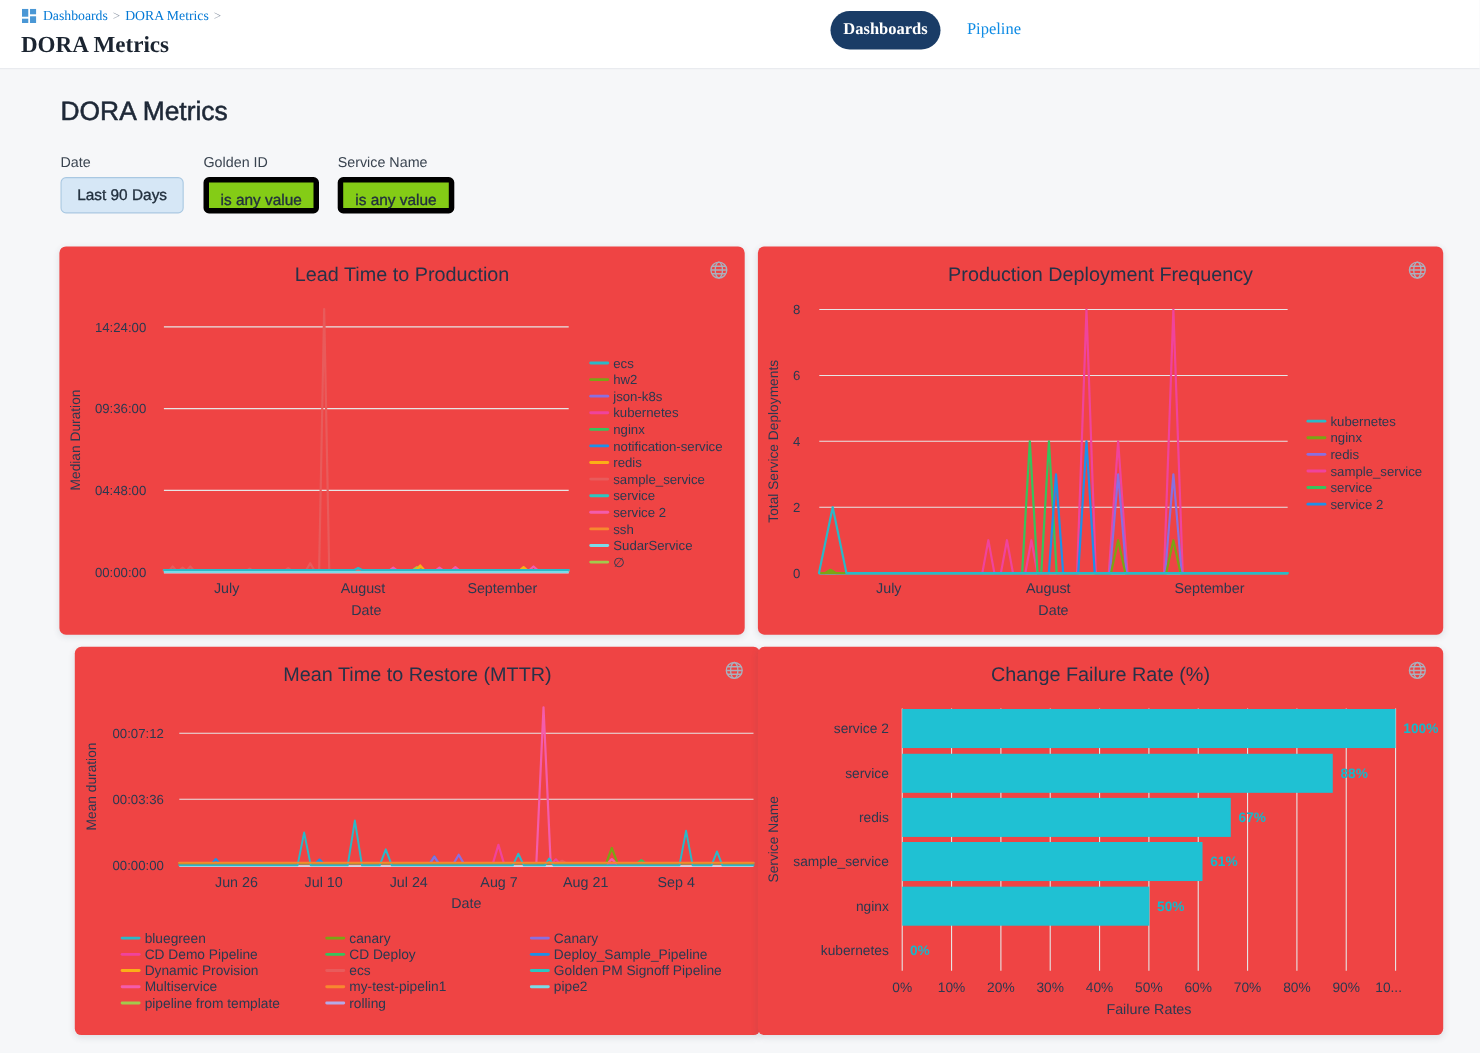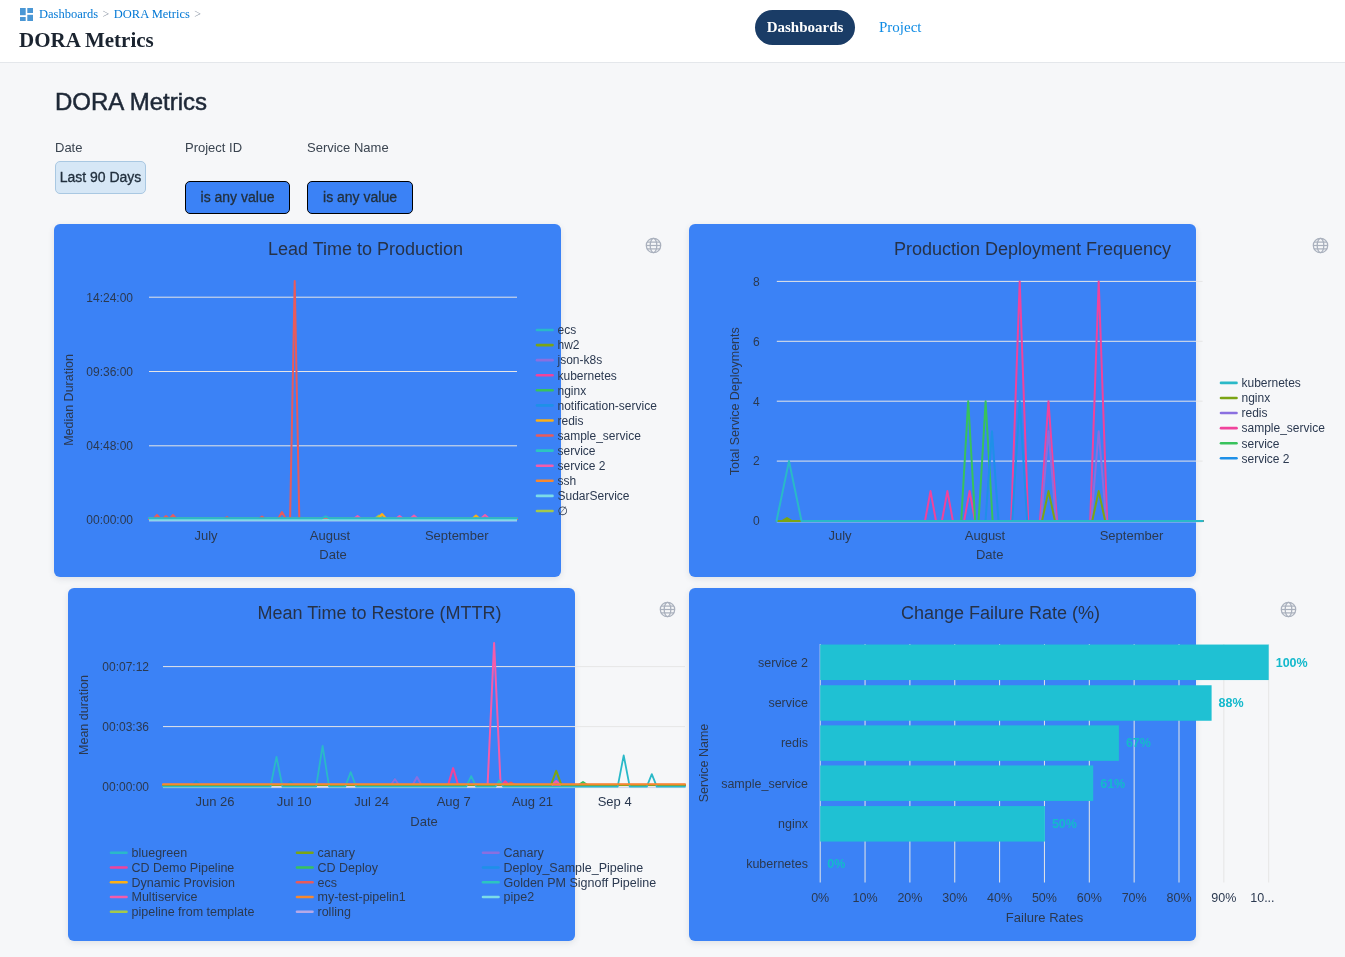--- a/index.html
+++ b/index.html
@@ -8,30 +8,30 @@
 .crumbs a { color:#0278d5; text-decoration:none; }
 .crumbs .sep { margin:0 4.5px; color:#8a94a3; font-size:12px; }
 .htitle { position:absolute; left:19px; top:28px; font-size:21px; font-weight:700; color:#1b2430; }
 .pill { position:absolute; left:755px; top:10px; width:100px; height:35px; border-radius:17.5px; background:#1a3c66; color:#fff; font-size:15px; font-weight:600; text-align:center; line-height:35px; }
 .folders { position:absolute; left:879px; top:10px; height:35px; line-height:35px; font-size:15px; font-weight:500; color:#0e8be4; }
 .content { position:absolute; left:0; top:0; width:1345px; height:957px; }
 .ptitle { position:absolute; left:55px; top:88px; font-size:24px; font-weight:400; color:#1e2837; -webkit-text-stroke:0.5px #1e2837; }
 .flabel { position:absolute; top:140px; font-size:13px; color:#3a4450; }
 .fbtn { position:absolute; top:161px; height:33px; border-radius:5px; font-size:14px; font-weight:400; color:#22303e; -webkit-text-stroke:0.3px #22303e; text-align:center; line-height:31px; }
 .fbtn.blue { background:#d6e7f6; border:1px solid #a9c8e2; }
-.fbtn.white { background:#3b82f6; border:1px solid #000000;margin-top:20px; }
-.card { position:absolute; width:507px; height:353px; background:#3b82f6; border-radius:6px; box-shadow:0 2px 6px rgba(60,70,90,0.12); }
+.fbtn.white { background:#84cc16; border:5px solid #000000; }
+.card { position:absolute; width:623px; height:353px; background:#ef4444; border-radius:6px; box-shadow:0 2px 6px rgba(60,70,90,0.12); }
 </style></head>
 <body>
 <div class="content">
   <div class="ptitle">DORA Metrics</div>
   <div class="flabel" style="left:55px;">Date</div>
-  <div class="flabel" style="left:185px;">Project ID</div>
+  <div class="flabel" style="left:185px;">Golden ID</div>
   <div class="flabel" style="left:307px;">Service Name</div>
-  <div class="fbtn blue" style="left:55px;width:91px;">Last 90 Days</div>
+  <div class="fbtn blue" style="left:55px;width:112px;">Last 90 Days</div>
   <div class="fbtn white" style="left:185px;width:105px;">is any value</div>
   <div class="fbtn white" style="left:307px;width:106px;">is any value</div>
   <div class="card" style="left:54px;top:224px;"><svg width="623" height="353" viewBox="0 0 623 353" font-family="Liberation Sans, sans-serif">
         <text x="311.5" y="31" font-size="18" text-anchor="middle" fill="#263248" font-weight="normal">Lead Time to Production</text>
 <g stroke="#a9b0bd" stroke-width="1.25" fill="none">
           <circle cx="599.5" cy="21.5" r="7.2"></circle>
           <ellipse cx="599.5" cy="21.5" rx="3.3" ry="7.2"></ellipse>
           <line x1="593.0999999999999" y1="18.1" x2="605.9000000000001" y2="18.1"></line>
           <line x1="592.3" y1="21.5" x2="606.7" y2="21.5"></line>
           <line x1="593.0999999999999" y1="24.9" x2="605.9000000000001" y2="24.9"></line>
@@ -76,21 +76,21 @@
         <text x="503.5" y="230.94" font-size="12" text-anchor="start" fill="#2b3950" font-weight="normal">service</text>
 <line x1="483" y1="241.72" x2="498.5" y2="241.72" stroke="#f45cab" stroke-width="2.6" stroke-linecap="round"></line>
         <text x="503.5" y="246.02" font-size="12" text-anchor="start" fill="#2b3950" font-weight="normal">service 2</text>
 <line x1="483" y1="256.8" x2="498.5" y2="256.8" stroke="#f7882f" stroke-width="2.6" stroke-linecap="round"></line>
         <text x="503.5" y="261.1" font-size="12" text-anchor="start" fill="#2b3950" font-weight="normal">ssh</text>
 <line x1="483" y1="271.88" x2="498.5" y2="271.88" stroke="#7bdbe8" stroke-width="2.6" stroke-linecap="round"></line>
         <text x="503.5" y="276.18" font-size="12" text-anchor="start" fill="#2b3950" font-weight="normal">SudarService</text>
 <line x1="483" y1="286.96000000000004" x2="498.5" y2="286.96000000000004" stroke="#a3c94c" stroke-width="2.6" stroke-linecap="round"></line>
         <text x="503.5" y="291.26000000000005" font-size="12" text-anchor="start" fill="#2b3950" font-weight="normal">∅</text>
       </svg></div>
-  <div class="card" style="left:689px;top:224px;padding-left:32px;"><svg width="623" height="353" viewBox="0 0 623 353" font-family="Liberation Sans, sans-serif">
+  <div class="card" style="left:689px;top:224px;"><svg width="623" height="353" viewBox="0 0 623 353" font-family="Liberation Sans, sans-serif">
         <text x="311.5" y="31" font-size="18" text-anchor="middle" fill="#263248" font-weight="normal">Production Deployment Frequency</text>
 <g stroke="#a9b0bd" stroke-width="1.25" fill="none">
           <circle cx="599.5" cy="21.5" r="7.2"></circle>
           <ellipse cx="599.5" cy="21.5" rx="3.3" ry="7.2"></ellipse>
           <line x1="593.0999999999999" y1="18.1" x2="605.9000000000001" y2="18.1"></line>
           <line x1="592.3" y1="21.5" x2="606.7" y2="21.5"></line>
           <line x1="593.0999999999999" y1="24.9" x2="605.9000000000001" y2="24.9"></line>
         </g>
 <line x1="55.8" y1="57.4" x2="481.6" y2="57.4" stroke="#e6e6e6" stroke-width="1"></line>
 <line x1="55.8" y1="117.3" x2="481.6" y2="117.3" stroke="#e6e6e6" stroke-width="1"></line>
@@ -250,13 +250,13 @@
       <rect x="0" y="9" width="5.7" height="4" fill="#4a97d5"></rect>
       <rect x="7.3" y="6.8" width="5.7" height="6.2" fill="#4a97d5"></rect>
     </svg>
     <a>Dashboards</a>
       <span class="sep">&gt;</span>
       <a>DORA Metrics</a>
       <span class="sep">&gt;</span>
   </div>
   <div class="htitle">DORA Metrics</div>
   <div class="pill">Dashboards</div>
-  <div class="folders">Project</div>
+  <div class="folders">Pipeline</div>
 </div>
 </body></html>

